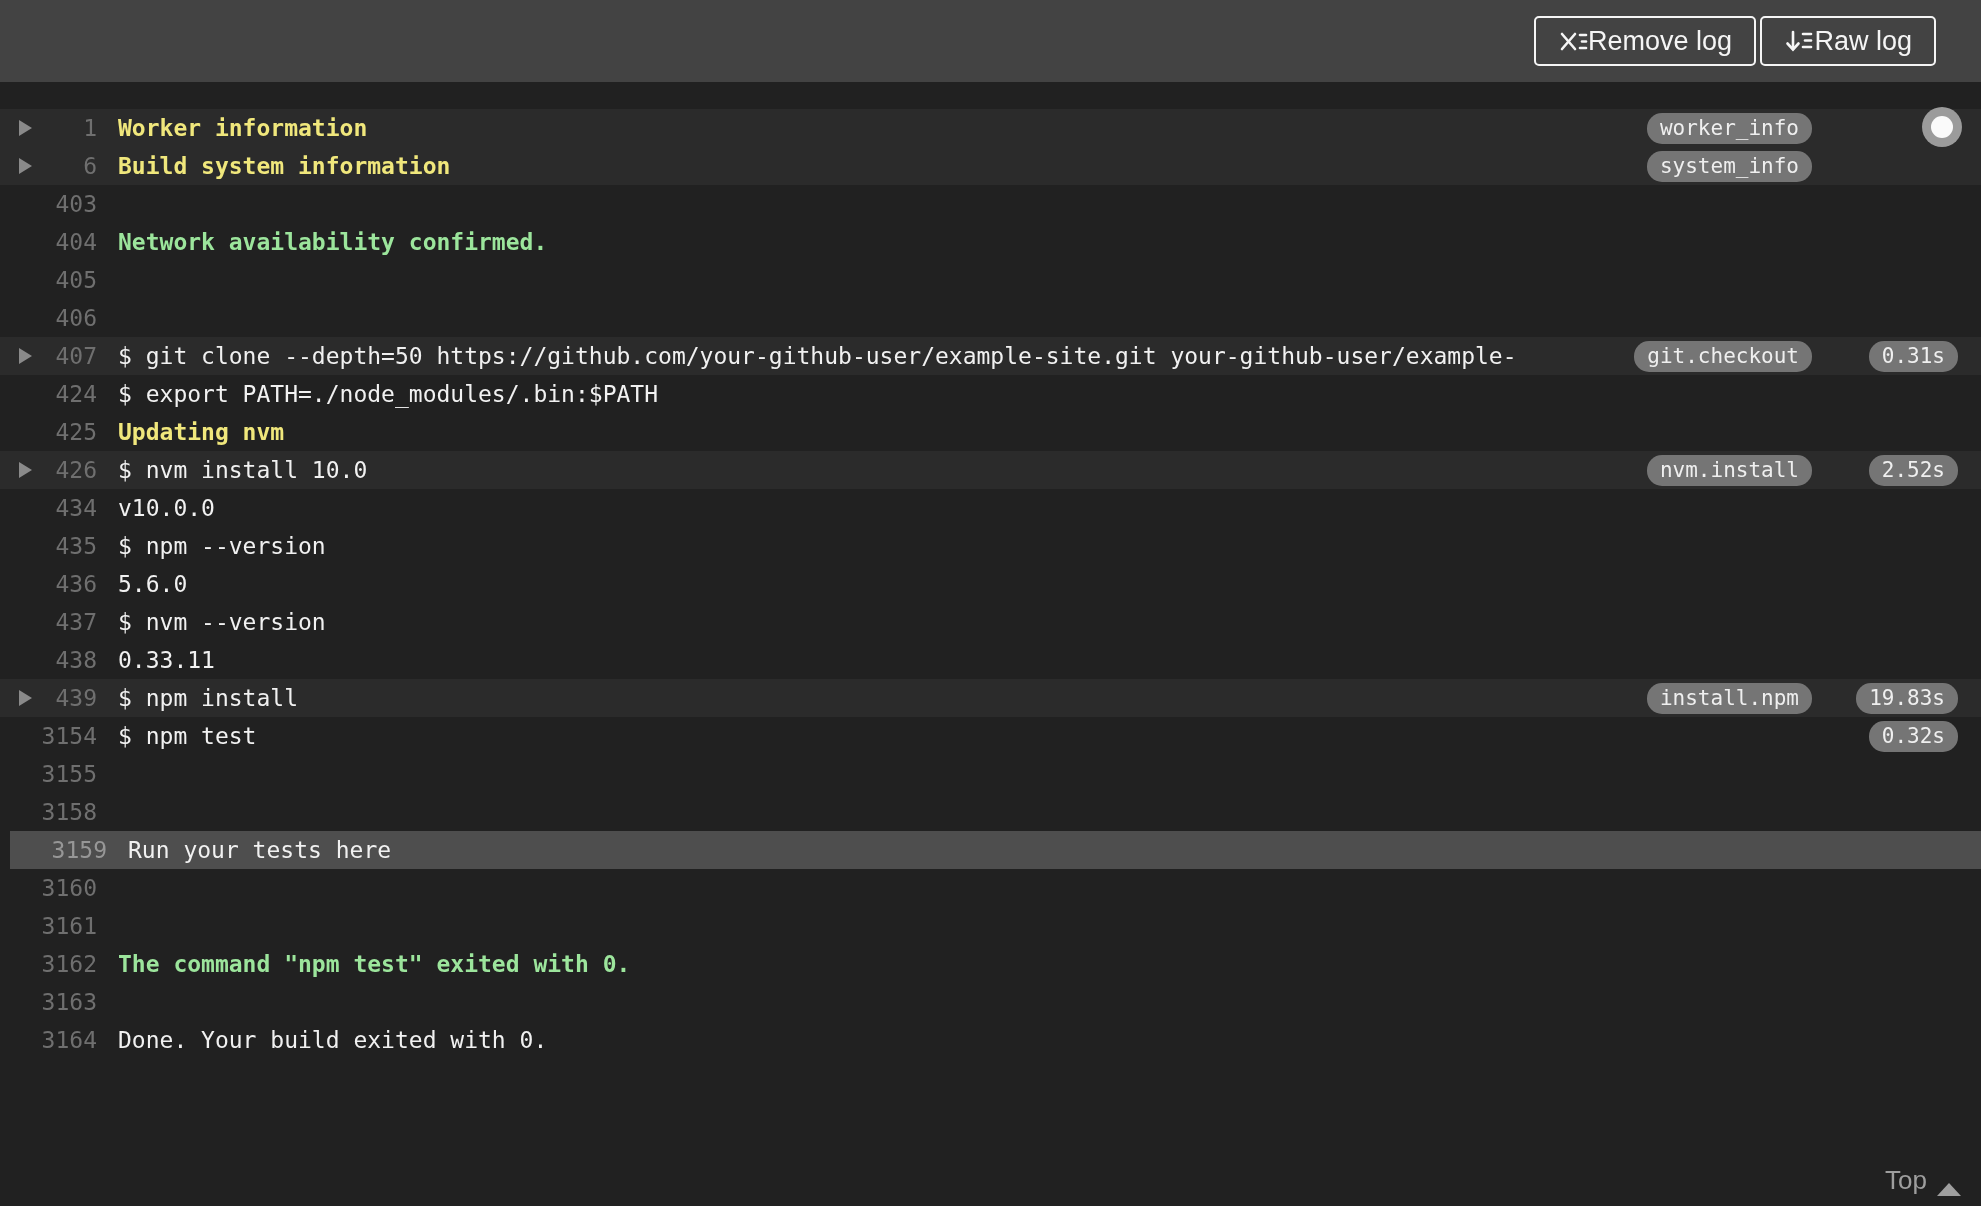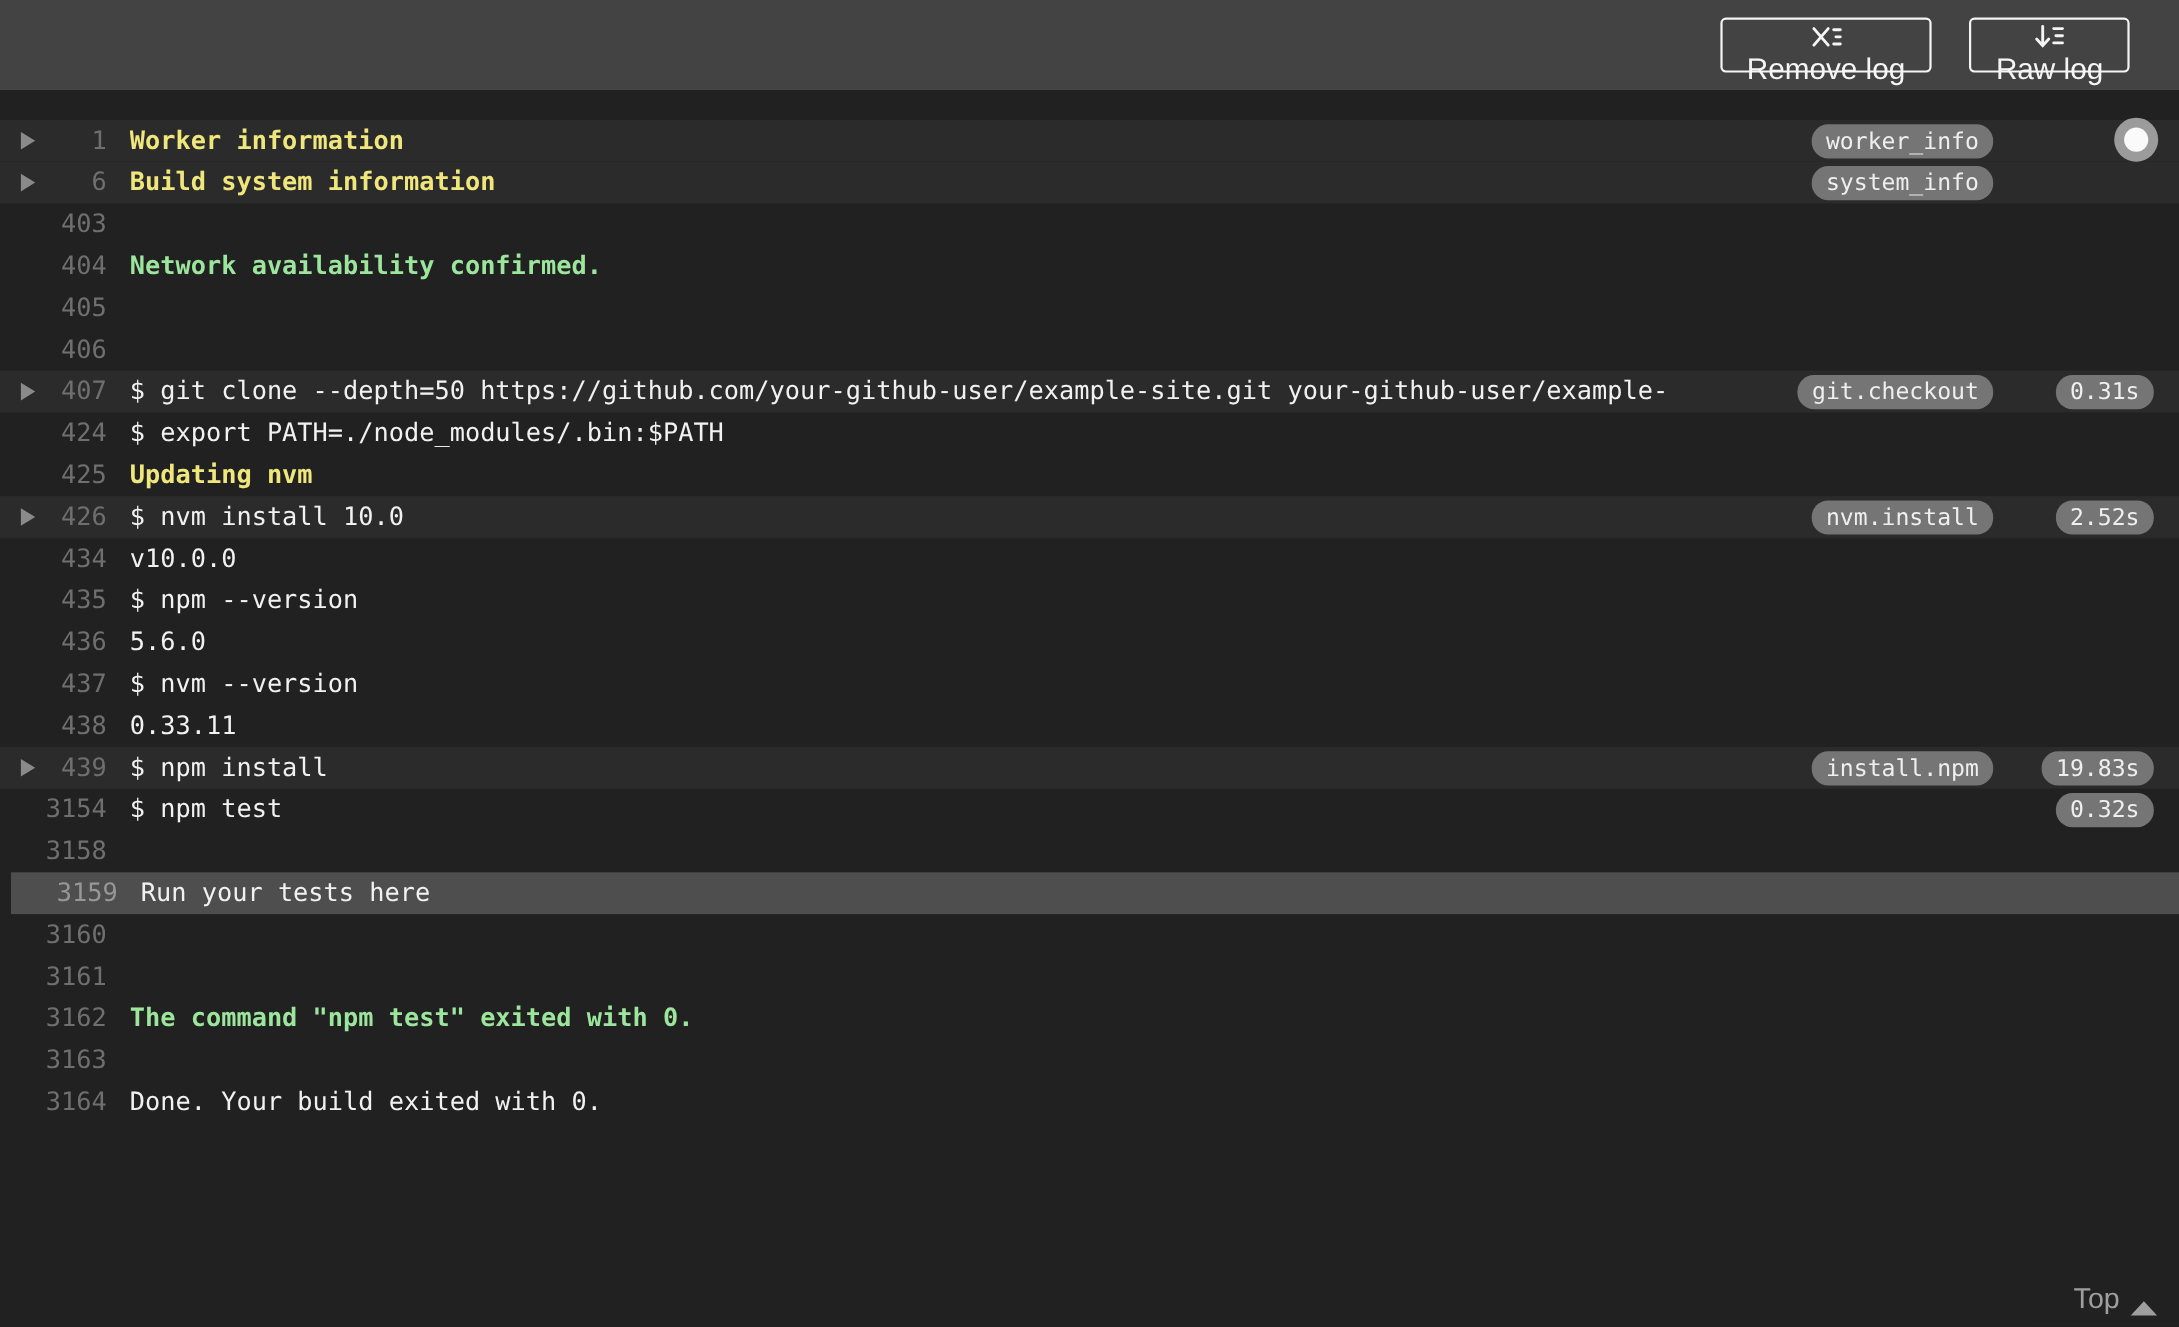--- a/index.html
+++ b/index.html
@@ -26,21 +26,21 @@
   .topbar{
     position:absolute;top:0;left:0;width:1981px;height:82px;
     background:var(--topbar_bg);
   }
   .btn{
     position:absolute;top:16px;height:50px;
     display:flex;align-items:center;gap:0;
     background:transparent;border:2px solid var(--button_fg);border-radius:5px;
     color:var(--button_fg);
     font-family:"Liberation Sans",sans-serif;font-size:27px;
-    padding:0 22px;cursor:pointer;flex-direction:column;
+    padding:0 22px;cursor:pointer;
   }
   .btn svg{display:block;}
   .btn-remove{right:225px;}
   .btn-raw{right:45px;}
 
   
   .log{
     position:absolute;top:82px;left:0;width:1981px;height:1124px;
     background:var(--log_bg);
     padding-top:27px;
@@ -238,20 +238,26 @@
   </div>
       <div class="row">
 
     <a class="num">3154</a>
     <span class="text">$ npm test</span>
 
     <span class="badge dur">0.32s</span>
   </div>
       <div class="row">
 
+    <a class="num">3155</a>
+    <span class="text"></span>
+
+  </div>
+      <div class="row">
+
     <a class="num">3158</a>
     <span class="text"></span>
 
   </div>
       <div class="row highlight">
 
     <a class="num">3159</a>
     <span class="text">Run your tests here</span>
 
   </div>

